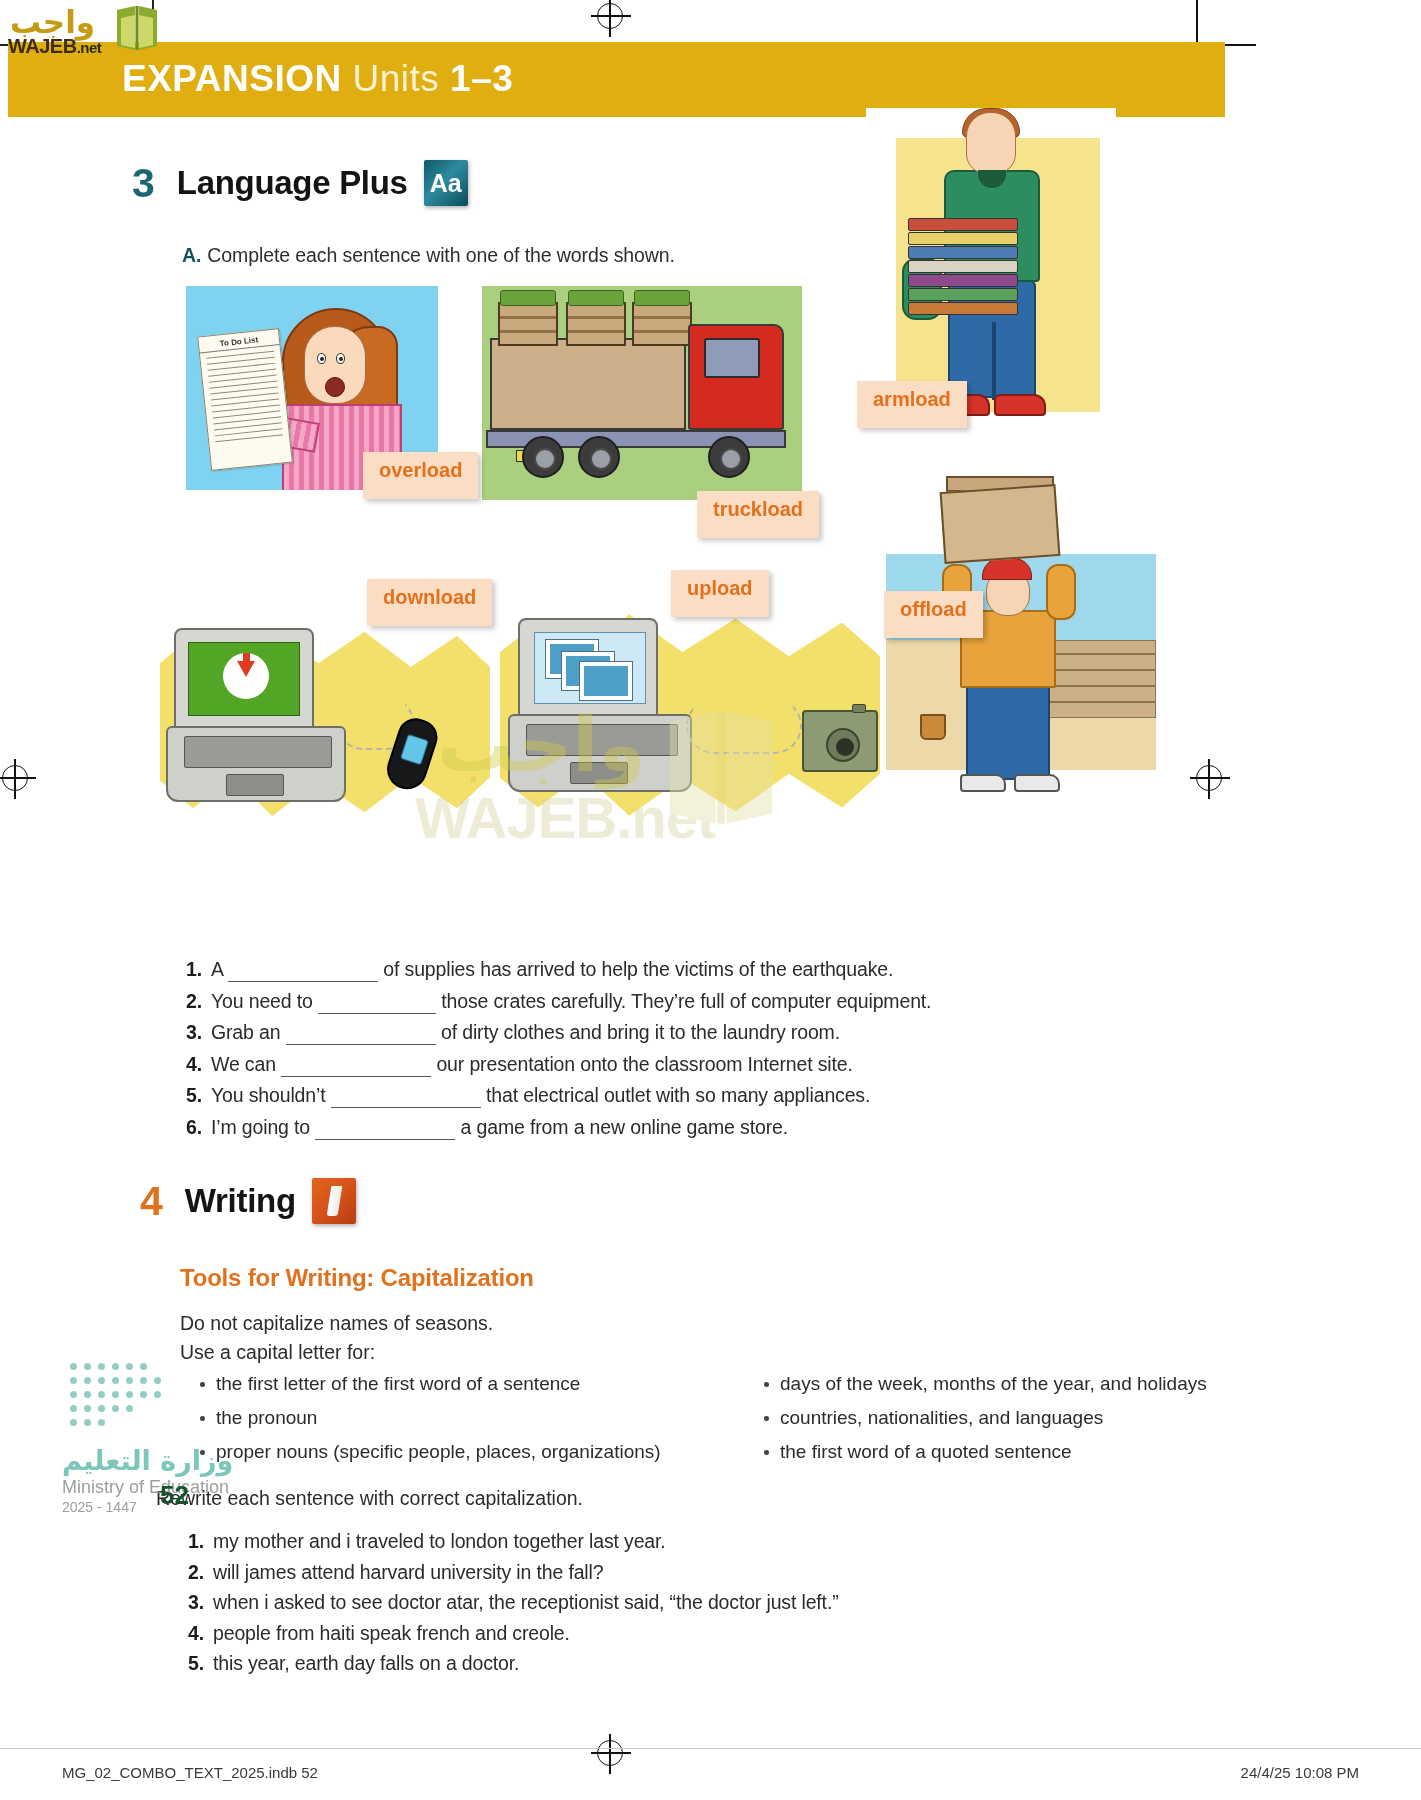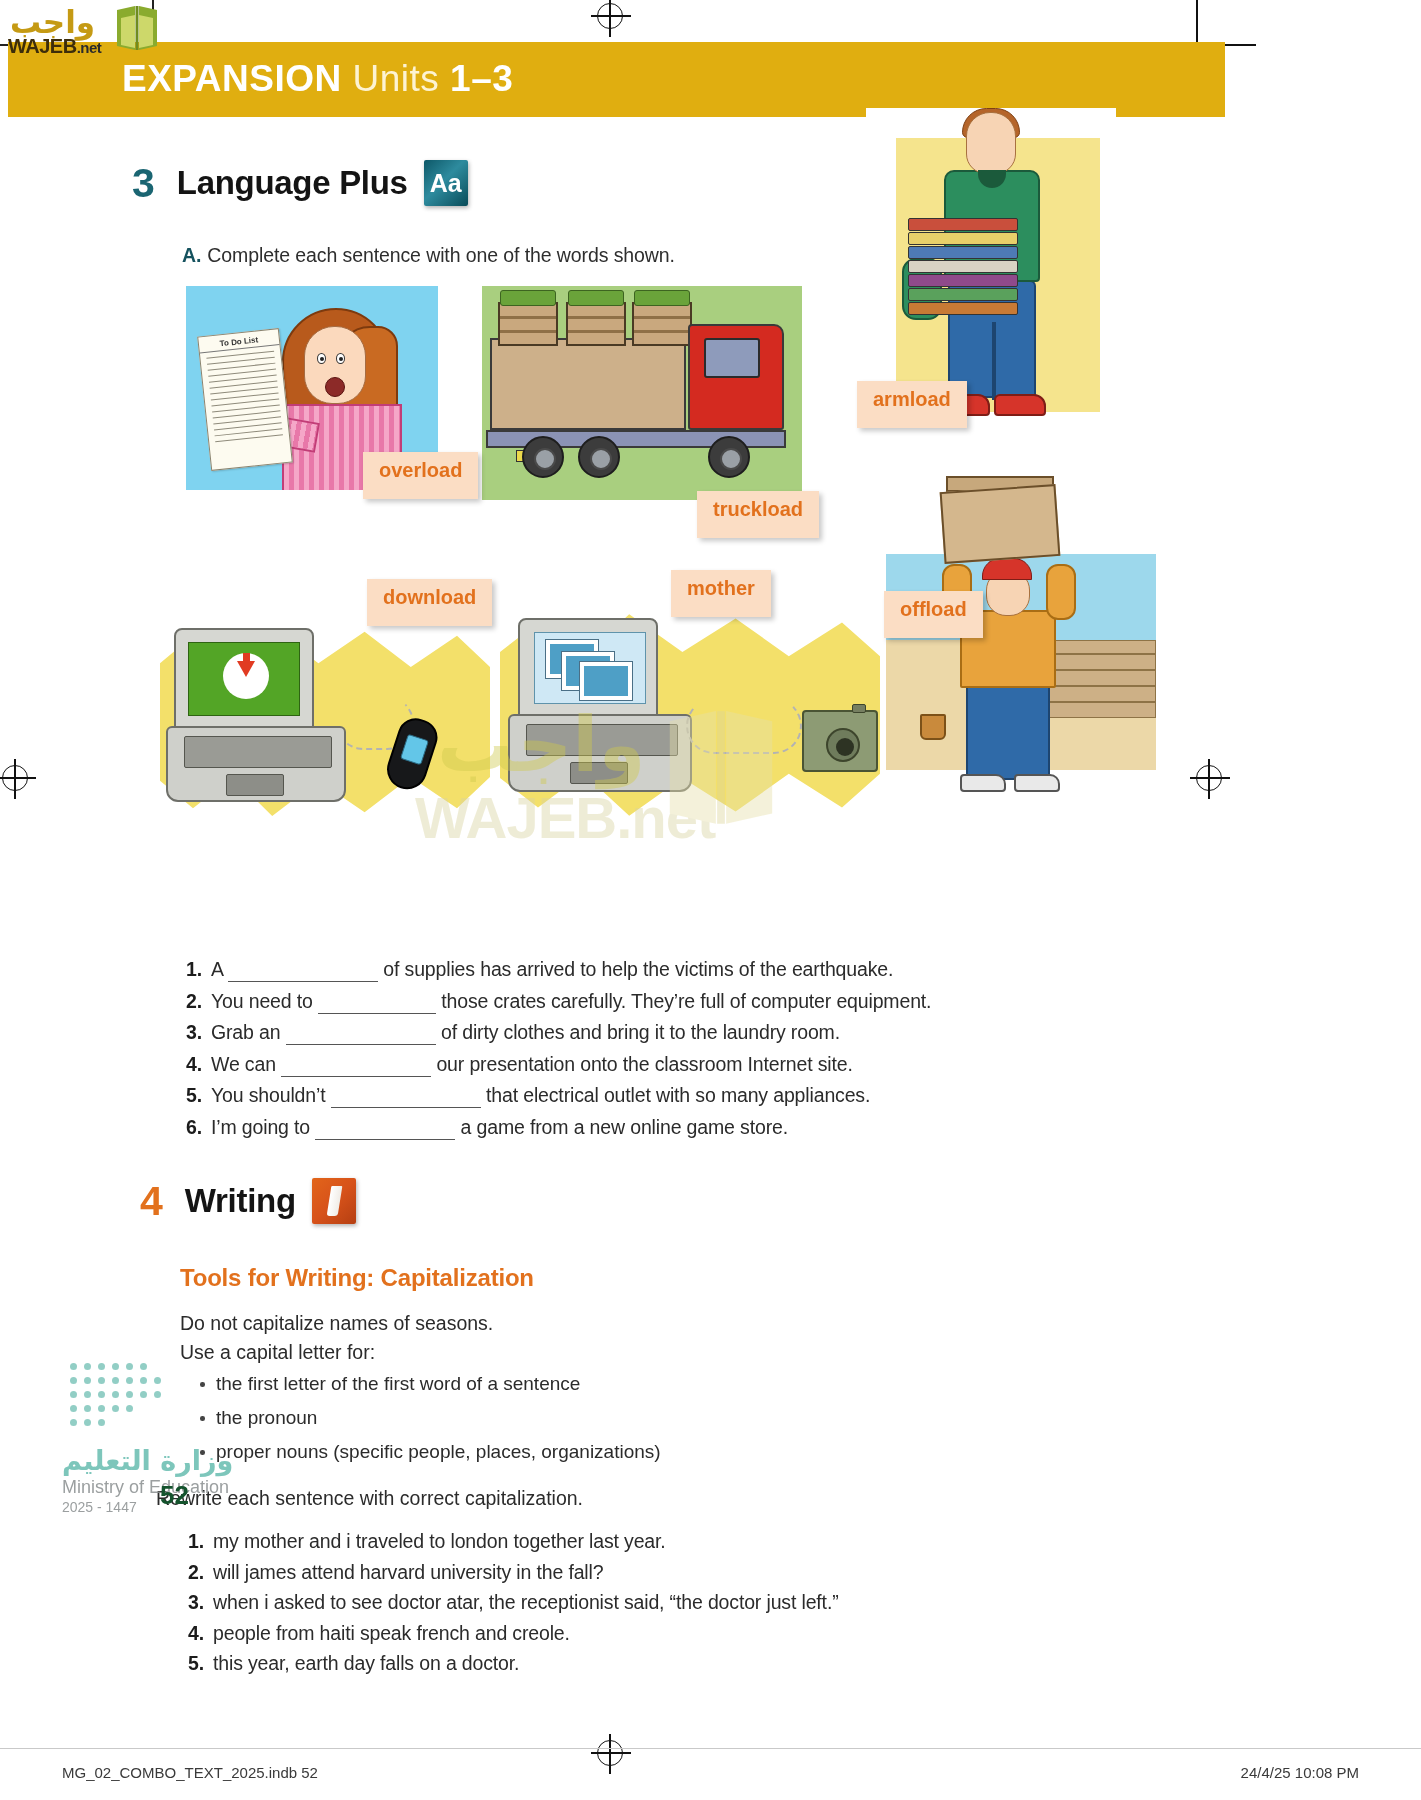--- a/index.html
+++ b/index.html
@@ -666,21 +666,21 @@
     <div class="boxflap" style="left:60px; top:6px;"></div>
     <div class="box"></div>
     <div class="shoeO" style="left:74px;"></div>
     <div class="shoeO" style="left:128px;"></div>
   </div>
 
   <div class="wlabel" style="left:363px; top:452px;">overload</div>
   <div class="wlabel" style="left:697px; top:491px;">truckload</div>
   <div class="wlabel" style="left:857px; top:381px;">armload</div>
   <div class="wlabel" style="left:367px; top:579px;">download</div>
-  <div class="wlabel" style="left:671px; top:570px;">mother</div>
+  <div class="wlabel" style="left:671px; top:570px;">upload</div>
   <div class="wlabel" style="left:884px; top:591px;">offload</div>
 
   <div class="watermark">
     <div class="wm-ar">واجب</div>
     <div class="wm-en">WAJEB.net</div>
     <svg class="wm-book" width="120" height="128" viewBox="0 0 46 50">
       <path d="M3 6 L21 2 L21 46 L3 42 Z" fill="#e6e0a8"></path>
       <path d="M43 6 L25 2 L25 46 L43 42 Z" fill="#e6e0a8"></path>
       <rect x="21.5" y="2" width="3" height="44" fill="#dcd59a"></rect>
     </svg>
@@ -722,20 +722,25 @@
   </div>
 
   <div class="tools-title" style="left:180px; top:1264px;">Tools for Writing: Capitalization</div>
   <div class="tools-line" style="left:180px; top:1312px;">Do not capitalize names of seasons.</div>
   <div class="tools-line" style="left:180px; top:1341px;">Use a capital letter for:</div>
 
   <ul class="bullets" style="left:196px; top:1373px;">
     <li>the first letter of the first word of a sentence</li>
     <li>the pronoun</li>
     <li>proper nouns (specific people, places, organizations)</li>
+  </ul>
+  <ul class="bullets" style="left:760px; top:1373px;">
+    <li>days of the week, months of the year, and holidays</li>
+    <li>countries, nationalities, and languages</li>
+    <li>the first word of a quoted sentence</li>
   </ul>
 
   <div class="tools-line" style="left:156px; top:1487px;">Rewrite each sentence with correct capitalization.</div>
 
   <div class="qlist" style="left:180px; top:1530px;">
     <div class="qrow">
       <span class="qnum">1.</span>
       <span class="qtext">my mother and i traveled to london together last year.</span>
     </div>
     <div class="qrow">

